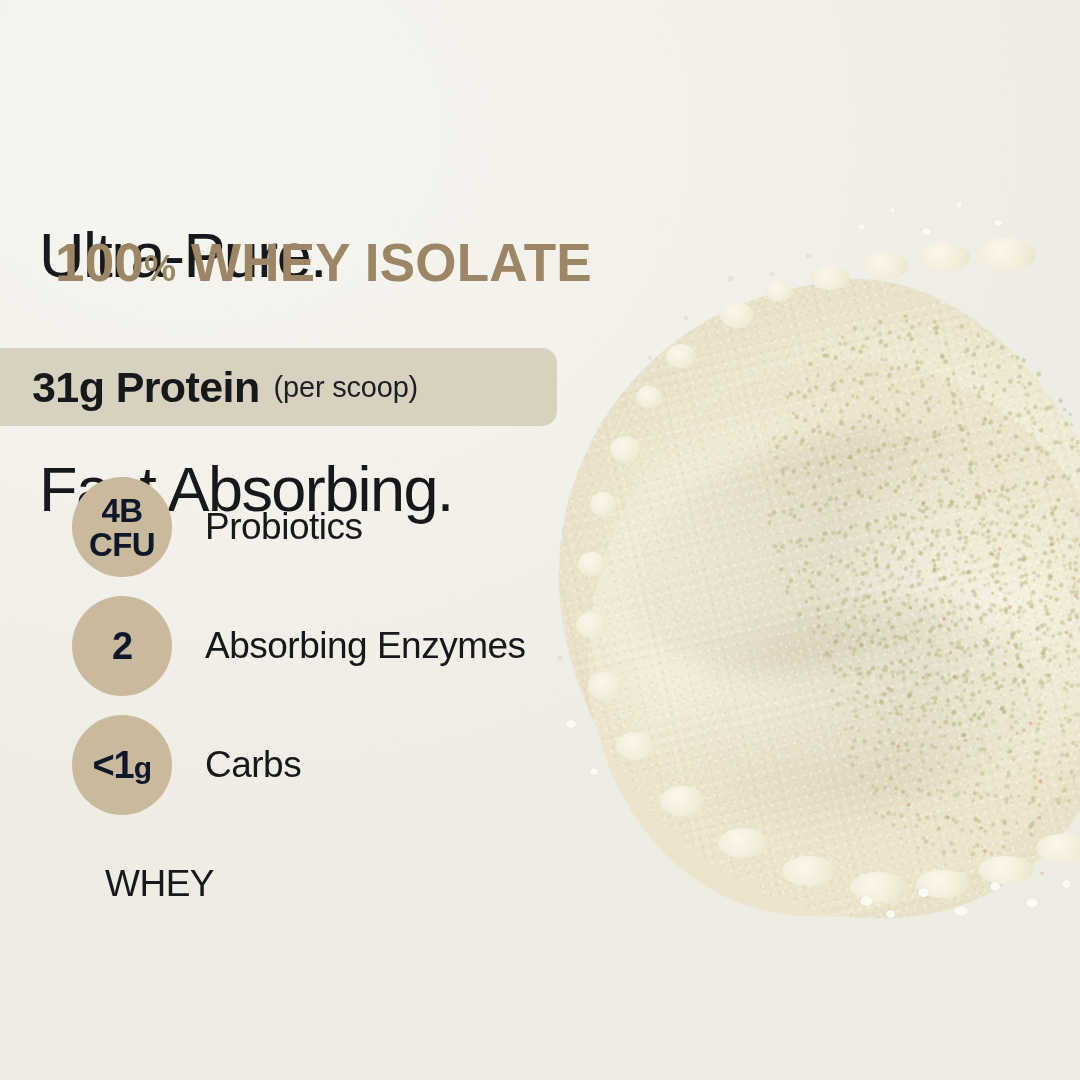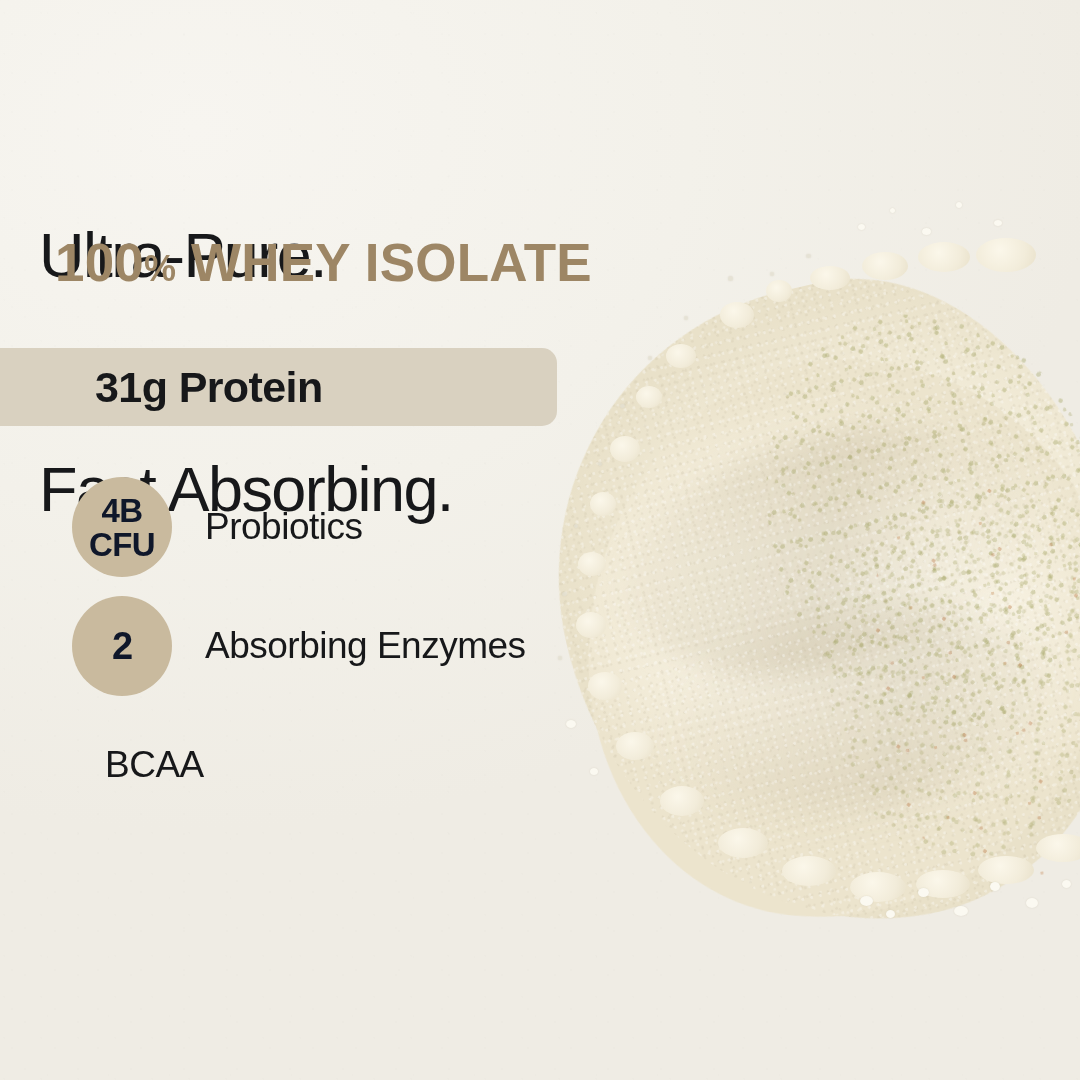--- a/index.html
+++ b/index.html
@@ -225,21 +225,21 @@
     left: 0;
     top: 348px;
     width: 557px;
     height: 78px;
     background: #d9d1c0;
     border-radius: 0 15px 15px 0;
     display: flex;
     align-items: center;
   }
   .protein-main {
-    margin-left: 95px;
+    margin-left: 32px;
     font-size: 43px;
     font-weight: 700;
     letter-spacing: -.6px;
     color: #17181a;
     white-space: nowrap;
   }
   .protein-note {
     margin-left: 14px;
     font-size: 29px;
     font-weight: 400;
@@ -368,40 +368,47 @@
 
   <div class="headline">
     <span class="headline-line">Ultra-Pure.</span>
     <span class="headline-line">Fast Absorbing.</span>
   </div>
 
   <div class="subhead"><span>100</span><span class="pct">%</span><span> WHEY ISOLATE</span></div>
 
   <div class="protein-banner">
     <span class="protein-main">31g Protein</span>
+    <span class="protein-note">(per scoop)</span>
   </div>
 
   <div class="stats">
 
     <div class="stat-row">
       <div class="stat-badge two-line">
         <span class="badge-value">4B</span>
         <span class="badge-value">CFU</span>
       </div>
       <span class="stat-label">Probiotics</span>
     </div>
 
     <div class="stat-row">
       <div class="stat-badge">
         <span class="badge-value"><span>2</span><span class="unit"></span></span>
       </div>
       <span class="stat-label">Absorbing Enzymes</span>
     </div>
 
-
     <div class="stat-row">
-      <span class="stat-label">BCAA</span>
+      <div class="stat-badge">
+        <span class="badge-value"><span>&lt;1</span><span class="unit">g</span></span>
+      </div>
+      <span class="stat-label">Carbs</span>
     </div>
 
+    <div class="stat-row">
+      <span class="stat-label">WHEY</span>
+    </div>
+
 
   </div>
 
 </div>
 
 </body></html>

